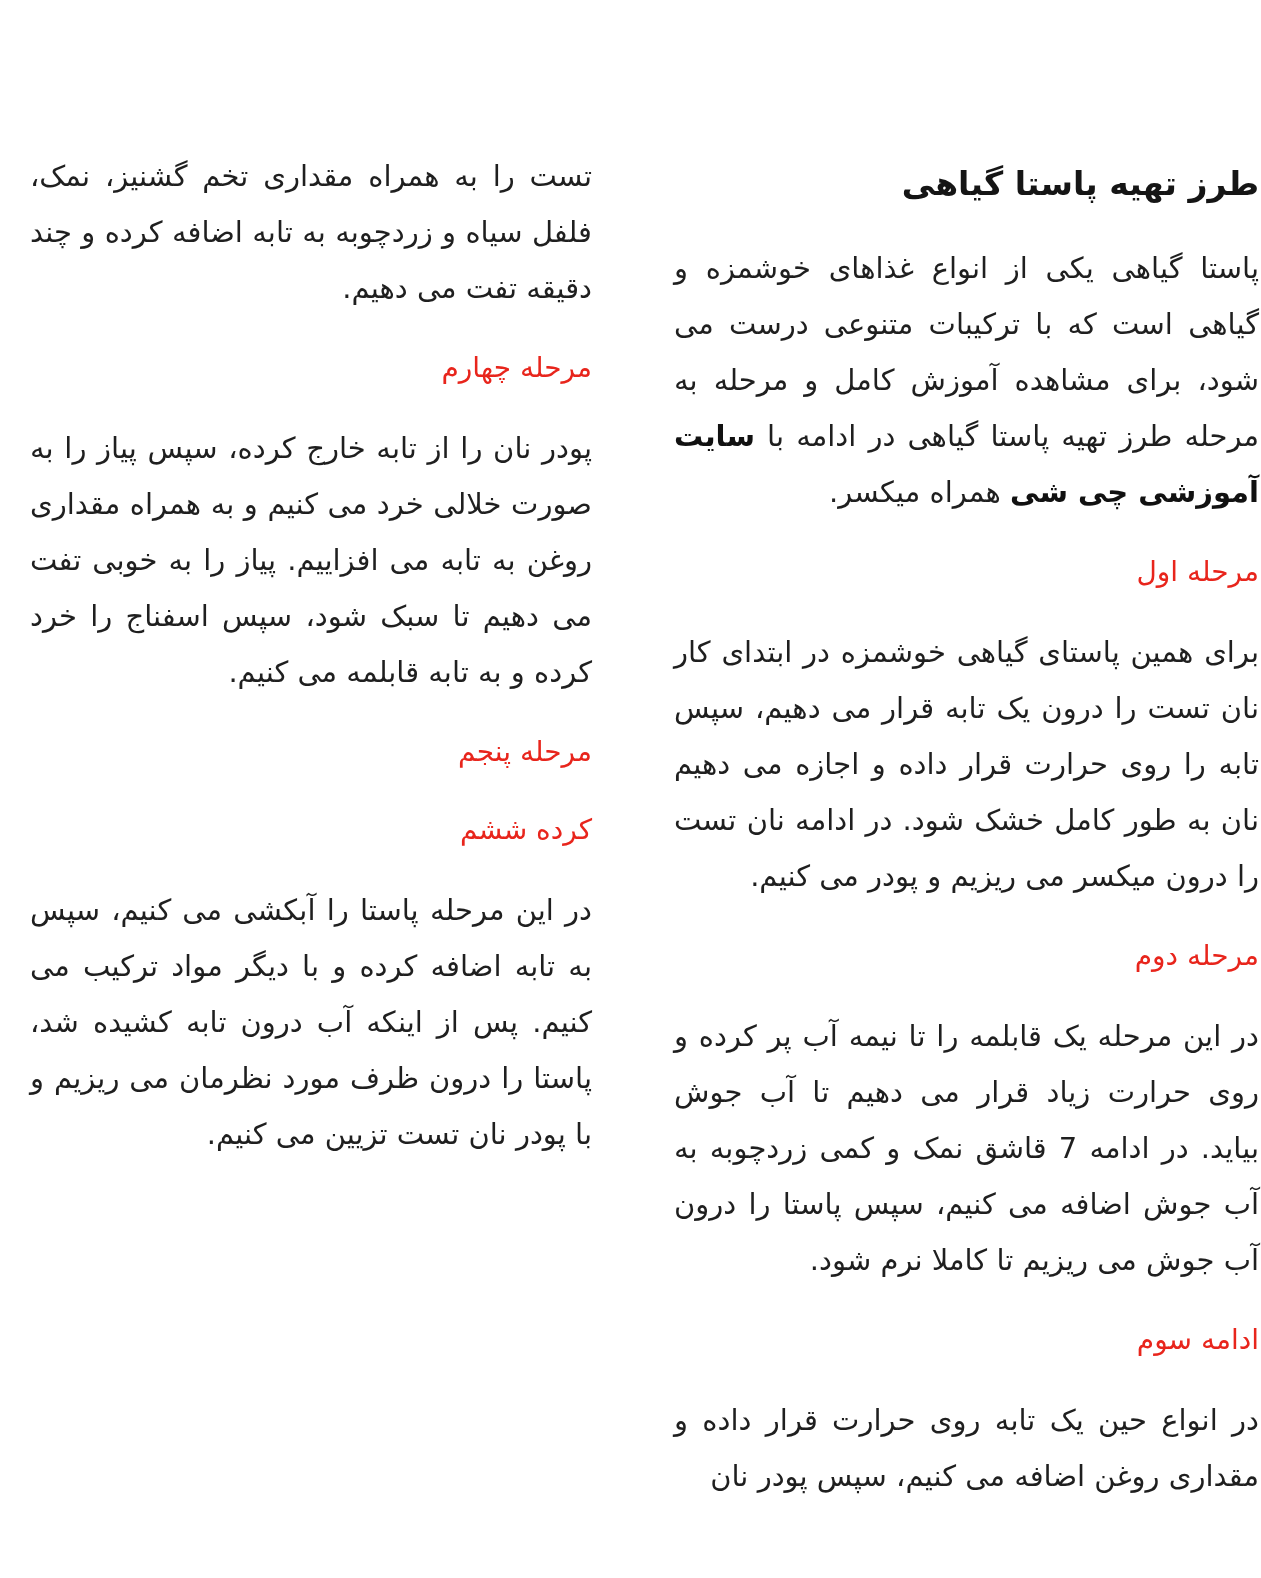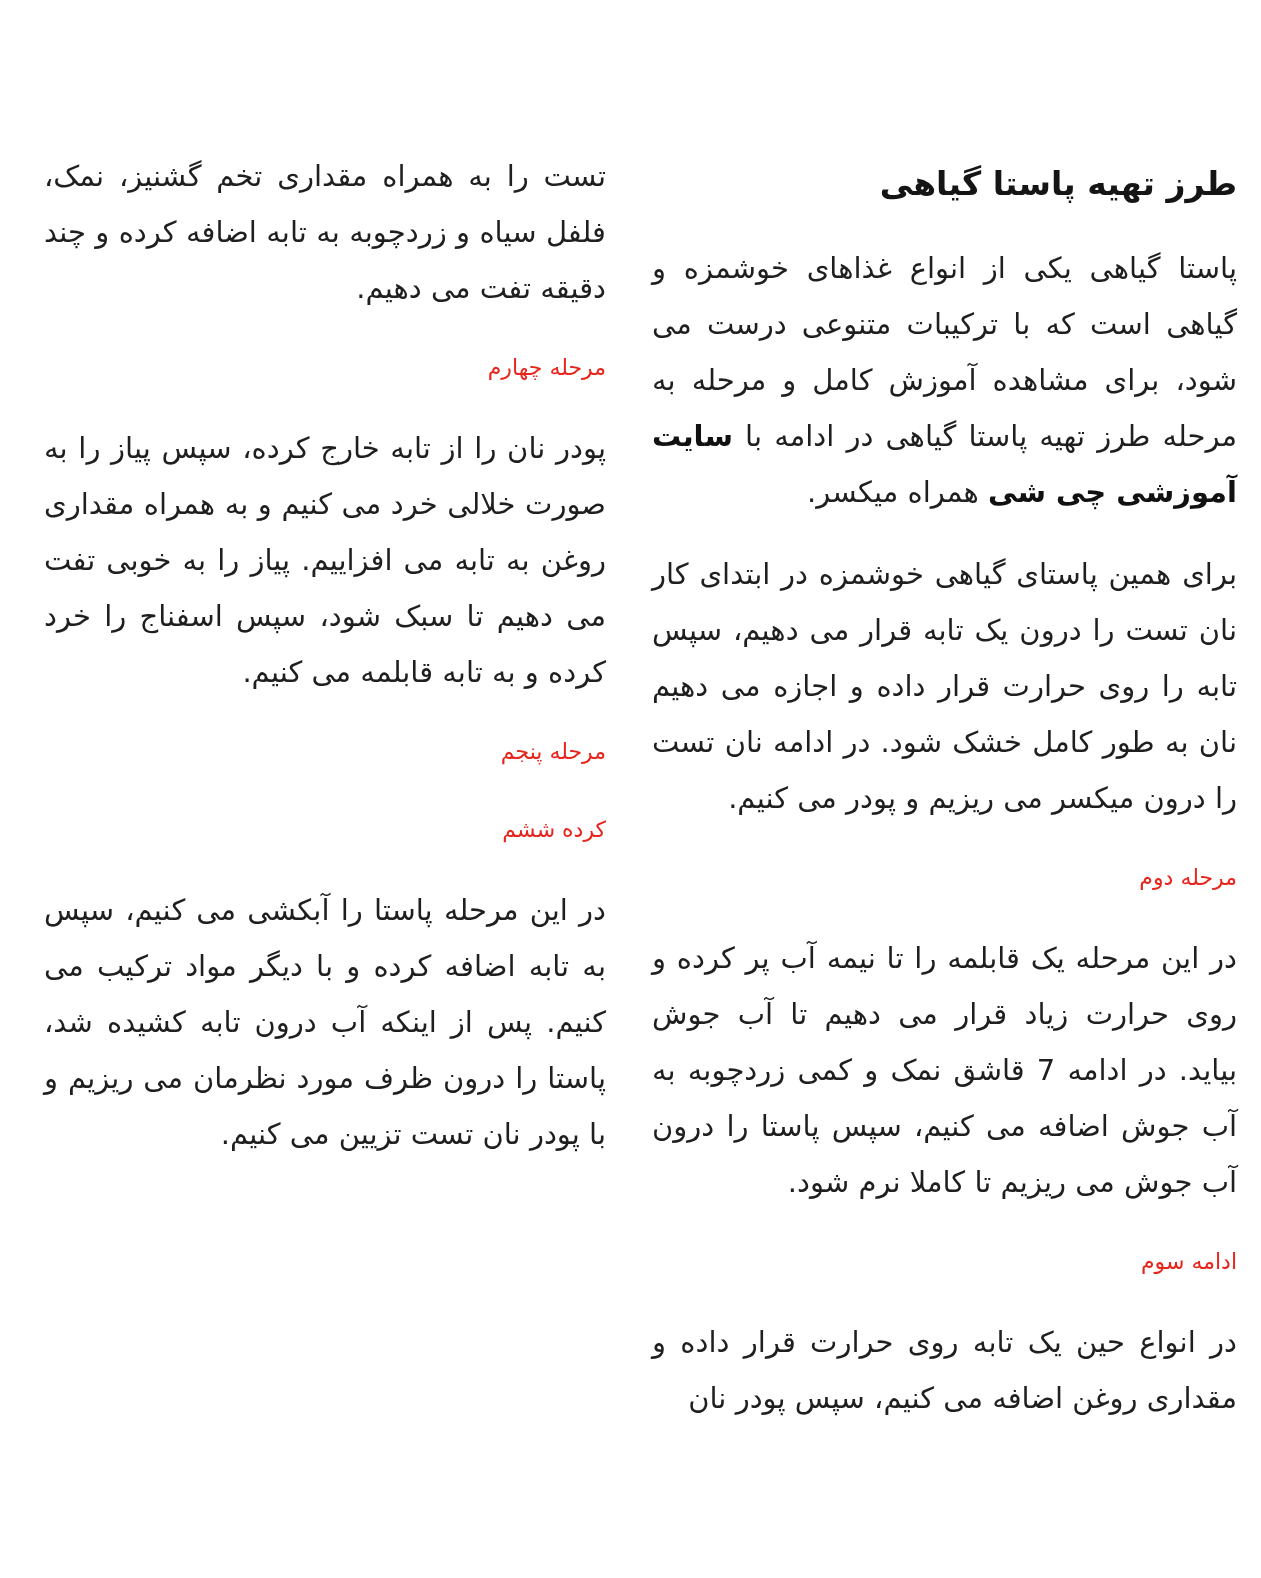--- a/index.html
+++ b/index.html
@@ -25,42 +25,42 @@
     position: absolute;
     direction: rtl;
     color: #1f1f1f;
     font-size: 29px;
     line-height: 56px;
     text-align: justify;
     text-align-last: right;
   }
   .col-right {
     top: 158px;
-    right: 24px;
+    right: 2px;
     width: 585px;
   }
   .col-left {
     top: 148px;
-    left: 44px;
+    left: 30px;
     width: 562px;
   }
   .doc-title {
     font-size: 33px;
     font-weight: bold;
     color: #151515;
     margin: 0 0 30px 0;
     line-height: 52px;
     text-align: right;
   }
   .body-para {
     margin: 0 0 26px 0;
   }
   .step-heading {
     color: #e8251c;
-    font-size: 22px;
+    font-size: 28px;
     font-weight: normal;
     margin: 0 0 26px 0;
     line-height: 52px;
     text-align: left;
   }
   .bold-inline {
     font-weight: bold;
     color: #111111;
   }
 </style>
@@ -68,20 +68,21 @@
 <body>
 
 <div class="page">
 
   <div class="column col-right">
 
     <h1 class="doc-title">طرز تهیه پاستا گیاهی</h1>
 
     <p class="body-para"><span>پاستا گیاهی یکی از انواع غذاهای خوشمزه و گیاهی است که با ترکیبات متنوعی درست می شود، برای مشاهده آموزش کامل و مرحله به مرحله طرز تهیه پاستا گیاهی در ادامه با </span><span class="bold-inline">سایت آموزشی چی شی</span><span> همراه میکسر.</span></p>
 
+    <h2 class="step-heading">مرحله اول</h2>
     <p class="body-para">برای همین پاستای گیاهی خوشمزه در ابتدای کار نان تست را درون یک تابه قرار می دهیم، سپس تابه را روی حرارت قرار داده و اجازه می دهیم نان به طور کامل خشک شود. در ادامه نان تست را درون میکسر می ریزیم و پودر می کنیم.</p>
 
     <h2 class="step-heading">مرحله دوم</h2>
     <p class="body-para">در این مرحله یک قابلمه را تا نیمه آب پر کرده و روی حرارت زیاد قرار می دهیم تا آب جوش بیاید. در ادامه 7 قاشق نمک و کمی زردچوبه به آب جوش اضافه می کنیم، سپس پاستا را درون آب جوش می ریزیم تا کاملا نرم شود.</p>
 
     <h2 class="step-heading">ادامه سوم</h2>
     <p class="body-para">در انواع حین یک تابه روی حرارت قرار داده و مقداری روغن اضافه می کنیم، سپس پودر نان</p>
 
   </div>
 

